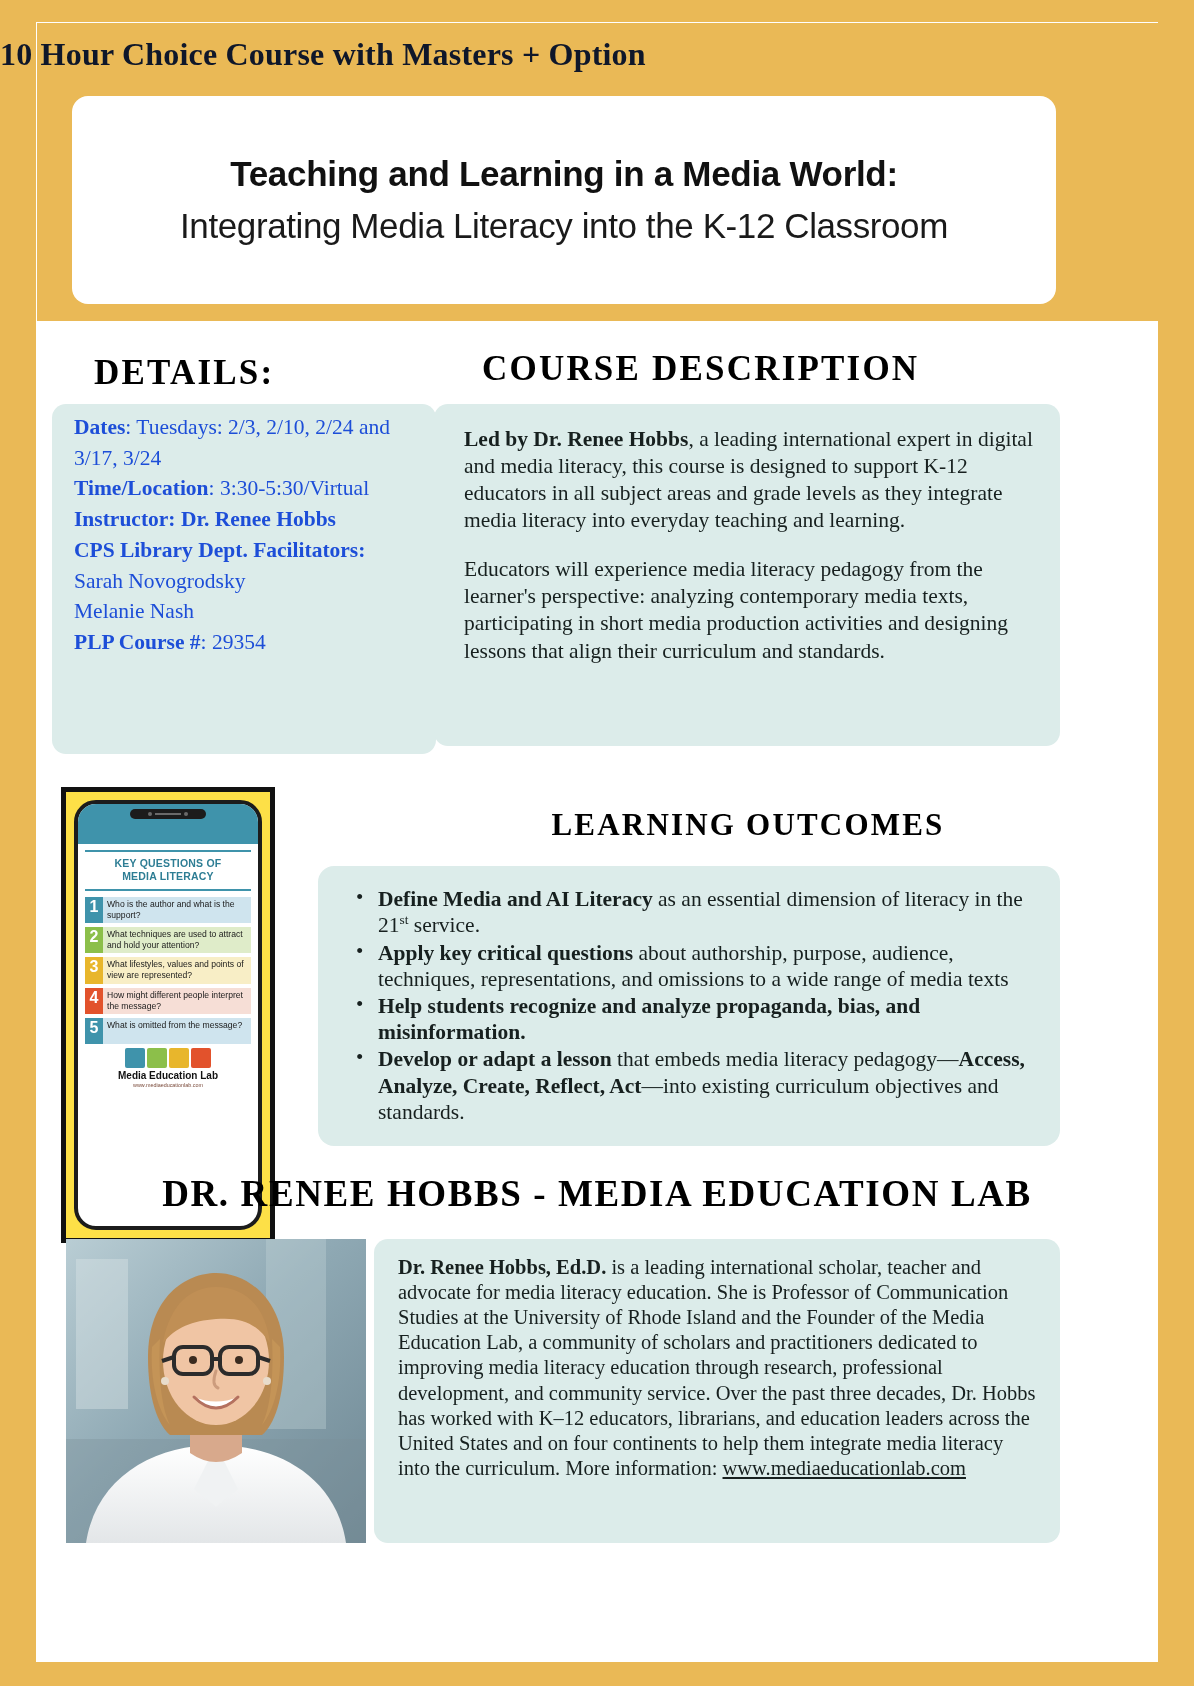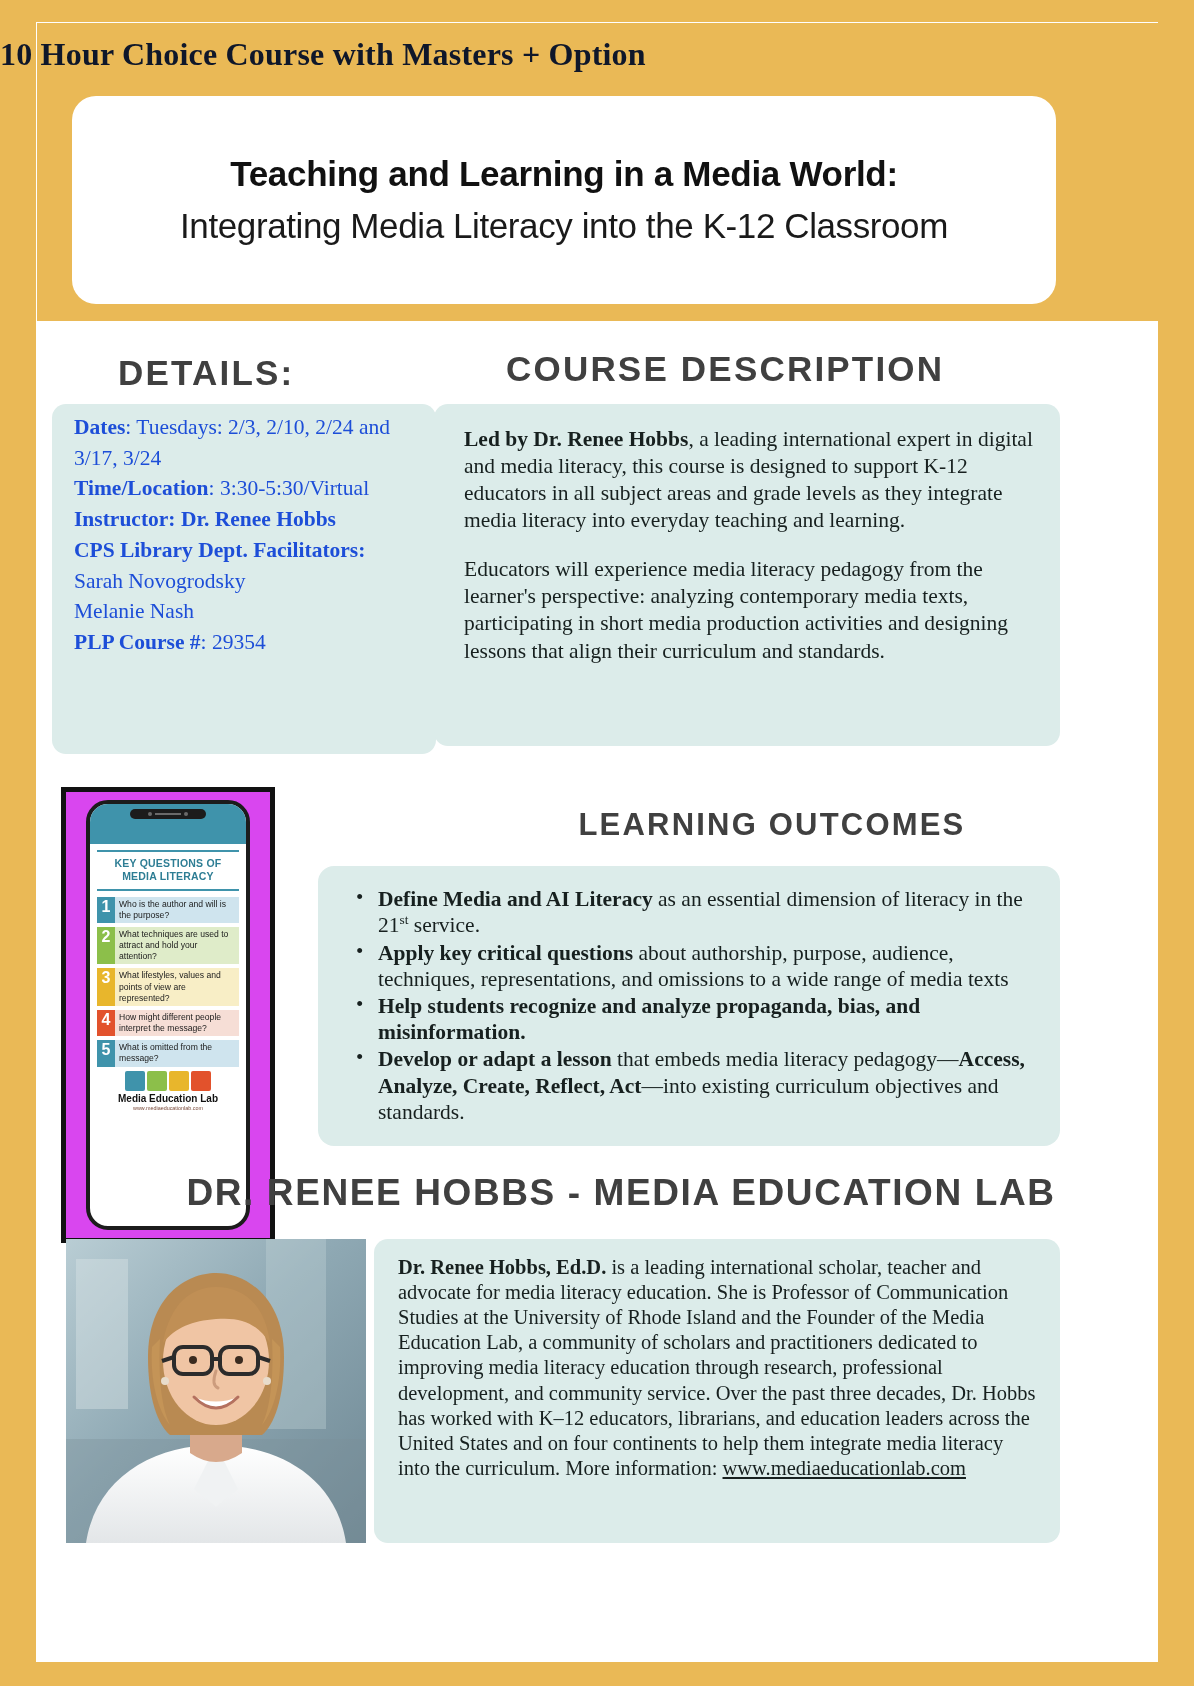--- a/index.html
+++ b/index.html
@@ -50,21 +50,21 @@
     letter-spacing: .2px;
   }
 
   .title-card {
     position: absolute;
     left: 72px;
     top: 96px;
     width: 984px;
     height: 208px;
     background: #ffffff;
-    border-radius: 24px;
+    border-radius: 16px;
     display: flex;
     flex-direction: column;
     align-items: center;
     justify-content: center;
     padding: 0 28px;
   }
   .title-line1 {
     font-family: "Liberation Sans", sans-serif;
     font-weight: bold;
     font-size: 35px;
@@ -86,26 +86,25 @@
   .body-panel {
     position: absolute;
     left: 36px;
     top: 321px;
     width: 1122px;
     height: 1341px;
     background: #ffffff;
   }
 
   .sec-head {
-    font-family: Liberation Sans, sans-serif;
-    font-weight: bold;
-    color: #404040;
+    font-family: Liberation Serif, serif;
+    font-weight: bold;
+    color: #000000;
     letter-spacing: 2.2px;
     text-transform: uppercase;
-    margin-left: 24px;
   }
 
   
   .details-head {
     position: absolute;
     left: 58px; top: 32px;
     font-size: 35px;
   }
   .details-box {
     position: absolute;
@@ -146,23 +145,23 @@
     color: #17201f;
   }
   .desc-box p + p { margin-top: 22px; }
   .desc-box b { font-weight: bold; }
 
   
   .phone-wrap {
     position: absolute;
     left: 25px; top: 466px;
     width: 214px; height: 456px;
-    background: #d946ef;
+    background: #fde047;
     border: 5px solid #111;
-    padding: 8px 20px;
+    padding: 8px 8px;
   }
   .phone {
     width: 100%; height: 100%;
     border: 4px solid #1c1c1c;
     border-radius: 22px;
     background: #ffffff;
     position: relative;
     overflow: hidden;
   }
   .phone-top {
@@ -351,21 +350,21 @@
           </div>
         </div>
         <div class="phone-screen">
           <div class="kq-title">
             <div>KEY QUESTIONS OF</div>
             <div>MEDIA LITERACY</div>
           </div>
 
           <div class="kq-row">
             <span class="kq-num" style="background:#3f93ab">1</span>
-            <span class="kq-txt" style="background:#cfe4ee">Who is the author and will is the purpose?</span>
+            <span class="kq-txt" style="background:#cfe4ee">Who is the author and what is the support?</span>
           </div>
           <div class="kq-row">
             <span class="kq-num" style="background:#8cbf4a">2</span>
             <span class="kq-txt" style="background:#dfecc9">What techniques are used to attract and hold your attention?</span>
           </div>
           <div class="kq-row">
             <span class="kq-num" style="background:#e8b62c">3</span>
             <span class="kq-txt" style="background:#f8eec6">What lifestyles, values and points of view are represented?</span>
           </div>
           <div class="kq-row">

